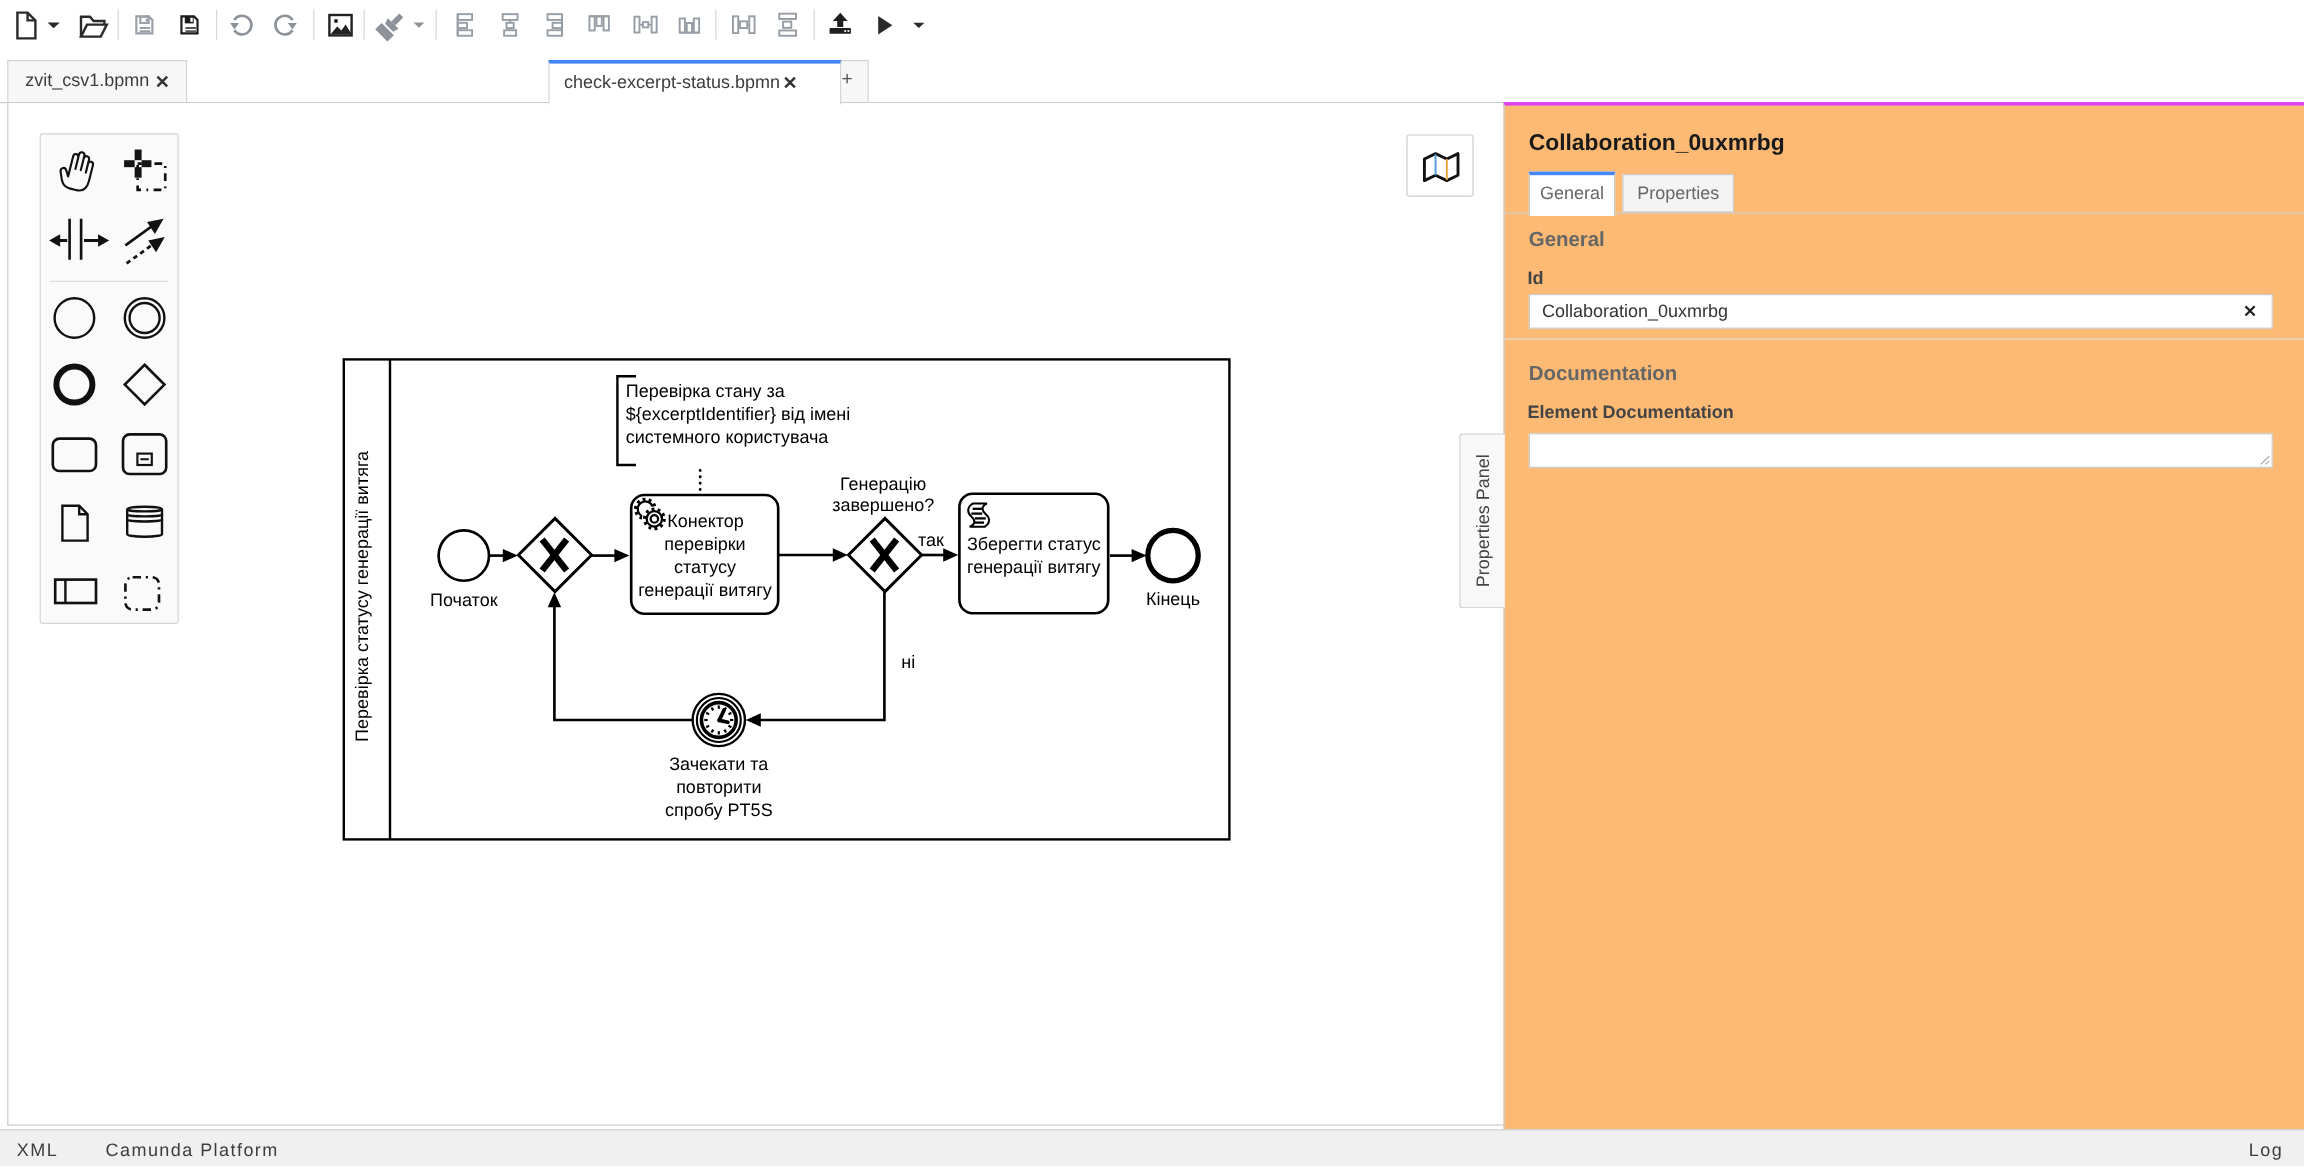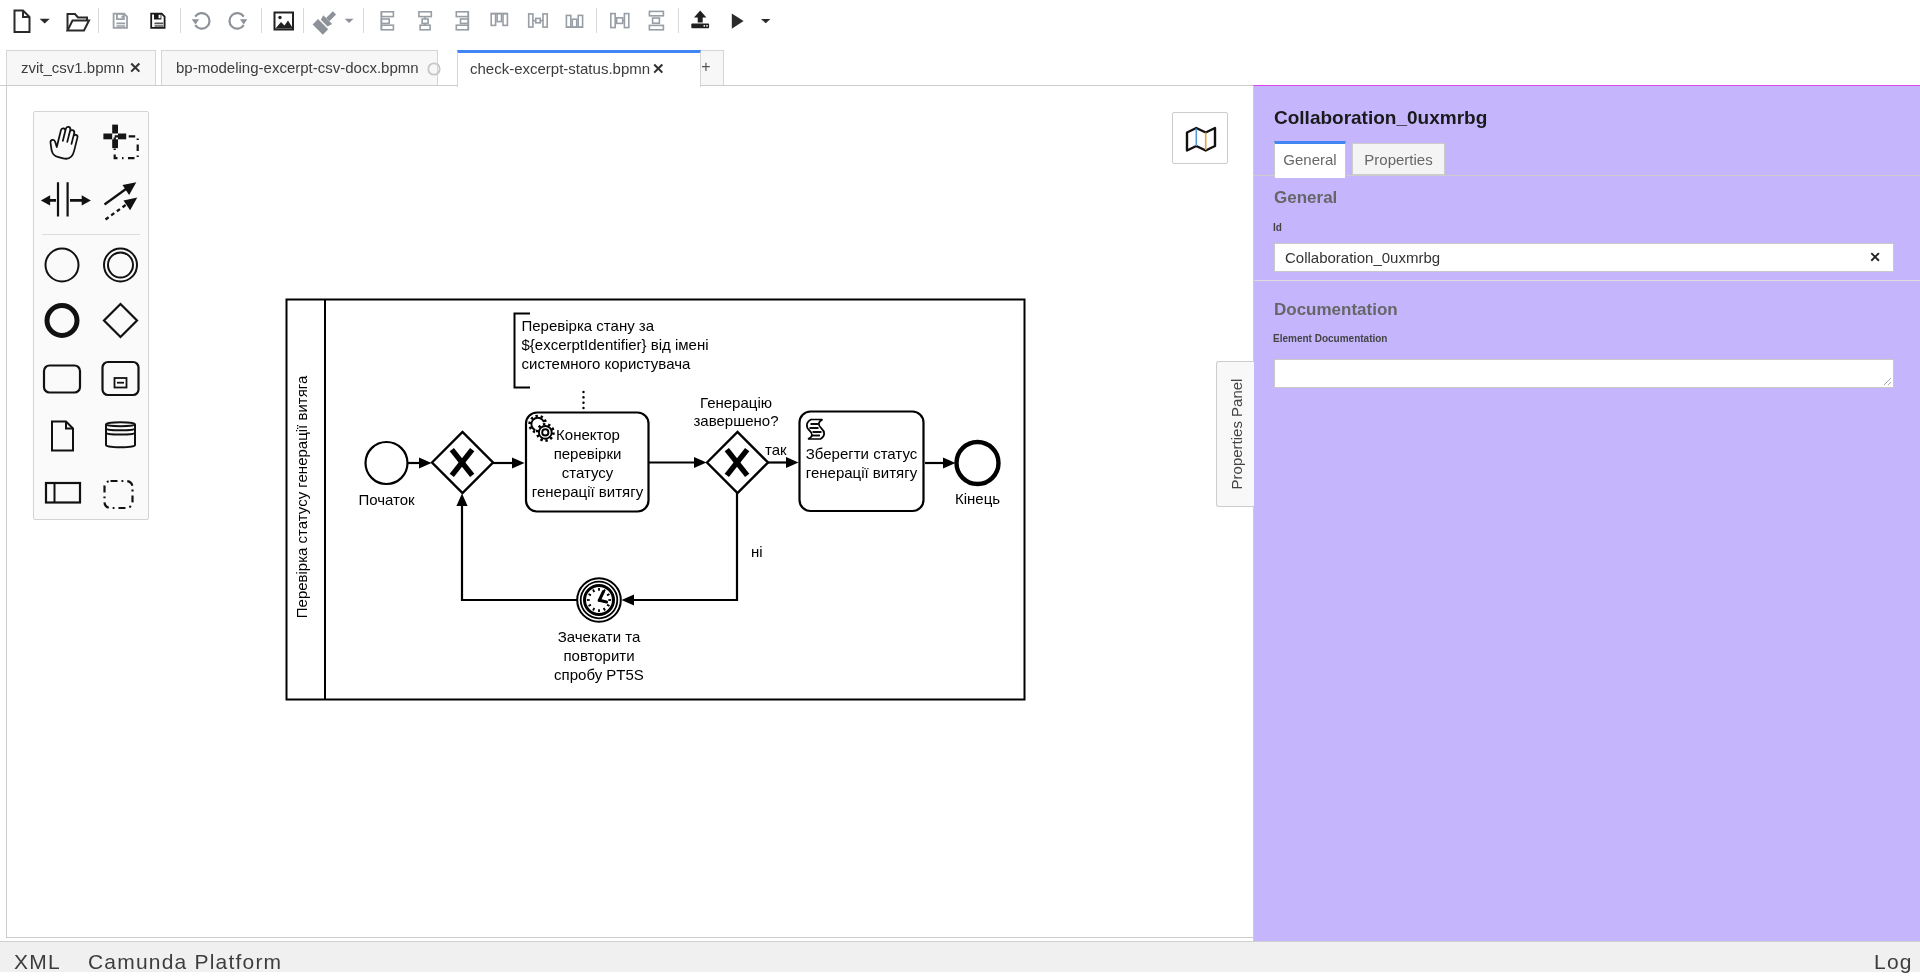--- a/index.html
+++ b/index.html
@@ -27,44 +27,44 @@
 
 #palette { position:absolute; left:33px; top:111px; width:116px; height:409px;
   background:#fafafa; border:1px solid #d4d4d4; border-radius:2px; }
 
 
 #minimap { position:absolute; left:1172px; top:112px; width:56px; height:52px;
   background:#fff; border:1px solid #ccc; border-radius:2px; }
 
 
 #props { position:absolute; left:1253px; top:85px; width:667px; height:856px;
-  background:#c4b5fd; border-left:1px solid #ccc; border-top:1px solid #d946ef; }
+  background:#fdba74; border-left:1px solid #ccc; border-top:3px solid #d946ef; }
 #props h1 { position:absolute; left:20px; top:21px; font-size:19px; color:#1a1a1a;
   font-weight:bold; }
 .ptab { position:absolute; top:55px; height:35px; font-size:15px; color:#666;
   text-align:center; }
 #ptab-general { left:20px; width:72px; background:#fff; border:1px solid #c8c8c8;
   border-bottom:none; border-top:3px solid #4285f4; height:37px; z-index:2;}
 #ptab-ext { left:98px; width:93px; background:#f4f4f4; border:1px solid #ccc; top:57px; height:32px;}
 #ptabline { position:absolute; left:0; top:89px; width:667px; height:1px; background:#ccc; }
 .phead { position:absolute; left:20px; font-size:17px; font-weight:bold; color:#666; }
-.plabel { position:absolute; left:19px; font-size:10px; font-weight:bold; color:#444; }
+.plabel { position:absolute; left:19px; font-size:15px; font-weight:bold; color:#444; }
 .pinput { position:absolute; left:20px; width:620px; height:29px; background:#fff;
   border:1px solid #c9c9c9; font-size:15px; color:#333; }
 #pdivider { position:absolute; left:0; top:194px; width:667px; height:1px; background:#ddd; }
 
 #propstab { position:absolute; left:1216px; top:361px; width:38px; height:146px;
   background:#f8f8f8; border:1px solid #ccc; border-right:none;
   border-radius:3px 0 0 3px; }
 #propstab span { position:absolute; left:50%; top:50%; transform:translate(-50%,-50%) rotate(-90deg);
   white-space:nowrap; font-size:15px; color:#444; }
 
 
 #status { position:absolute; left:0; top:941px; width:1920px; height:31px;
-  background:#f0f0f0; border-top:1px solid #d0d0d0; font-size:21px; color:#3d3d3d; letter-spacing:1.2px; }
+  background:#f0f0f0; border-top:1px solid #d0d0d0; font-size:15px; color:#3d3d3d; letter-spacing:1.2px; }
 #status span { position:absolute; top:8px; }
 </style>
 </head>
 <body>
 <div id="root">
 
   <div id="toolbar">
     <svg width="790" height="48" viewBox="0 0 790 48">
       <g fill="none" stroke="#2a2a2a" stroke-width="2">
 
@@ -167,26 +167,20 @@
     <div class="sep" style="left:303px"></div>
     <div class="sep" style="left:363px"></div>
     <div class="sep" style="left:596px"></div>
     <div class="sep" style="left:678px"></div>
   </div>
 
   <div id="tabline"></div>
   <div class="tab" style="left:6px; width:150px;">
     <span class="lbl">zvit_csv1.bpmn</span>
       <span class="x" style="left:122px">✕</span>
-  </div>
-  <div class="tab" style="left:161px; width:277px;">
-    <span class="lbl">bp-modeling-excerpt-csv-docx.bpmn</span>
-    <svg class="abs" style="left:265px;top:11px" width="14" height="14">
-        <circle cx="7" cy="7" r="5.7" fill="none" stroke="#c6c6c6" stroke-width="1.8"></circle>
-      </svg>
   </div>
   <div class="tab" style="left:457px; width:244px; background:#fff; border-top:3px solid #4285f4; height:37px; z-index:2;">
     <span class="lbl" style="left:12px; top:7px;">check-excerpt-status.bpmn</span>
     <span class="x" style="left:194px; top:7px;">✕</span>
   </div>
   <div class="tab" style="left:686px; width:38px; text-align:center;">
     <span style="position:absolute;top:7px;left:0;width:38px;font-size:16px;color:#555;">+</span>
   </div>
 
   <div id="canvas"></div>

